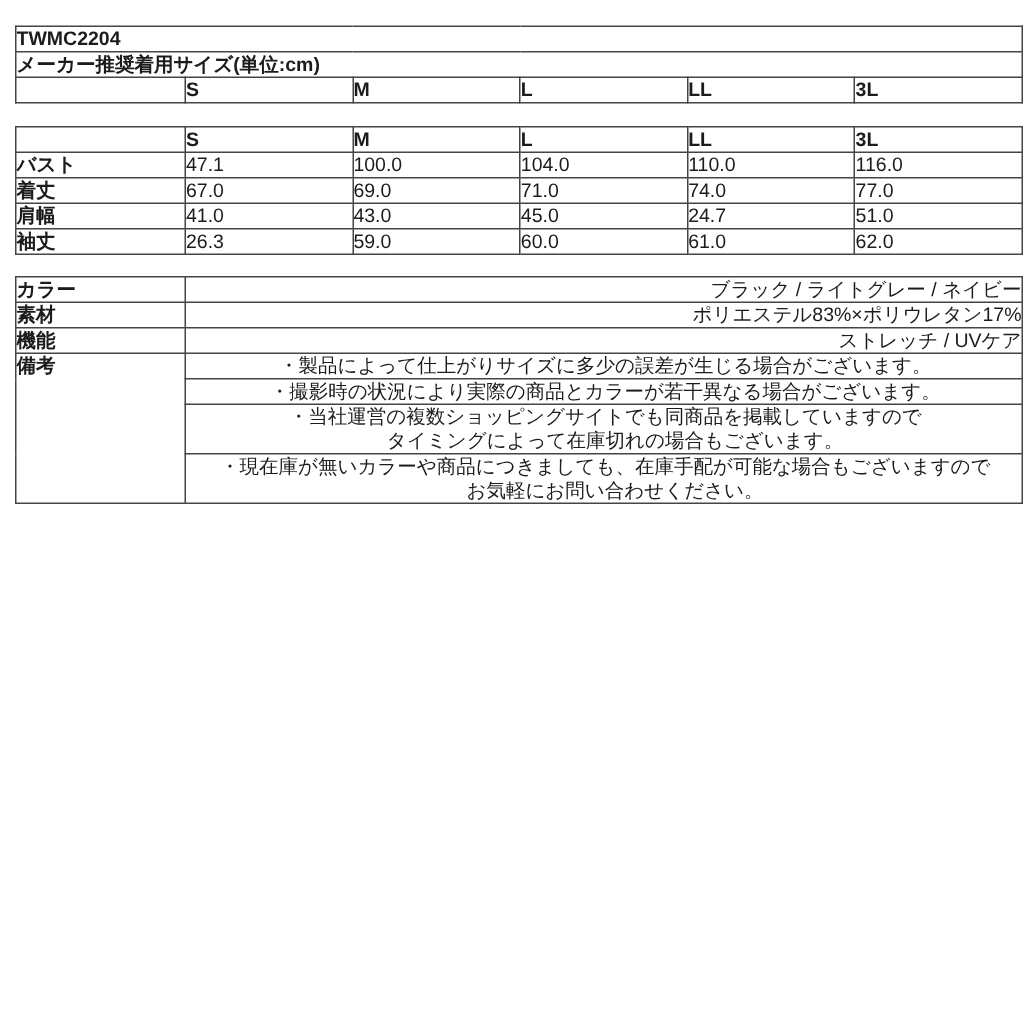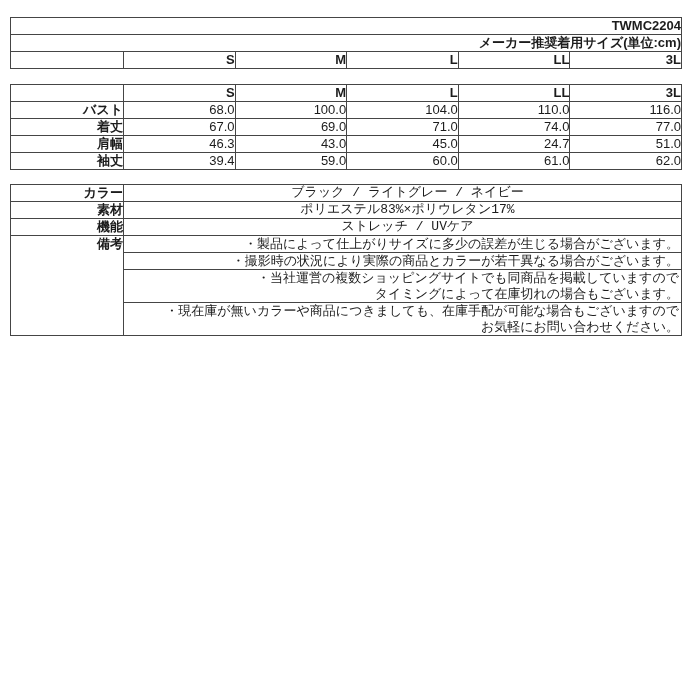--- a/index.html
+++ b/index.html
@@ -28,25 +28,25 @@
   col.label-col { width: 113px; }
   td {
     border: 1px solid #454545;
     height: 16px;
     line-height: 16px;
     padding: 0;
     overflow: hidden;
     white-space: nowrap;
     vertical-align: middle;
   }
-  td.c { text-align: right; }
+  td.c { text-align: left; }
   td.b { font-weight: bold; }
-  td.val-left { text-align: center; padding-left: 10px; font-family: Liberation Mono, monospace; }
+  td.val-left { text-align: right; padding-left: 10px; }
   td.notes-cell {
-    text-align: right;
+    text-align: center;
     padding: 0 2px 0 4px;
     white-space: normal;
     vertical-align: top;
   }
   td.notes-label { vertical-align: top; }
   tr.note-double { height: 32px; }
   .note-line { line-height: 16px; height: 16px; white-space: nowrap; overflow: hidden; }
   .note-line.cont { padding-left: 13px; }
 </style>
 </head>
@@ -94,45 +94,45 @@
       <tr>
         <td class="c"></td>
         <td class="c b">S</td>
         <td class="c b">M</td>
         <td class="c b">L</td>
         <td class="c b">LL</td>
         <td class="c b">3L</td>
       </tr>
       <tr>
         <td class="c b">バスト</td>
-        <td class="c">68.0</td>
+        <td class="c">47.1</td>
         <td class="c">100.0</td>
         <td class="c">104.0</td>
         <td class="c">110.0</td>
         <td class="c">116.0</td>
       </tr>
       <tr>
         <td class="c b">着丈</td>
         <td class="c">67.0</td>
         <td class="c">69.0</td>
         <td class="c">71.0</td>
         <td class="c">74.0</td>
         <td class="c">77.0</td>
       </tr>
       <tr>
         <td class="c b">肩幅</td>
-        <td class="c">46.3</td>
+        <td class="c">41.0</td>
         <td class="c">43.0</td>
         <td class="c">45.0</td>
         <td class="c">24.7</td>
         <td class="c">51.0</td>
       </tr>
       <tr>
         <td class="c b">袖丈</td>
-        <td class="c">39.4</td>
+        <td class="c">26.3</td>
         <td class="c">59.0</td>
         <td class="c">60.0</td>
         <td class="c">61.0</td>
         <td class="c">62.0</td>
       </tr>
     </tbody>
   </table>
 
   <table class="gap-top-2">
     <colgroup>

